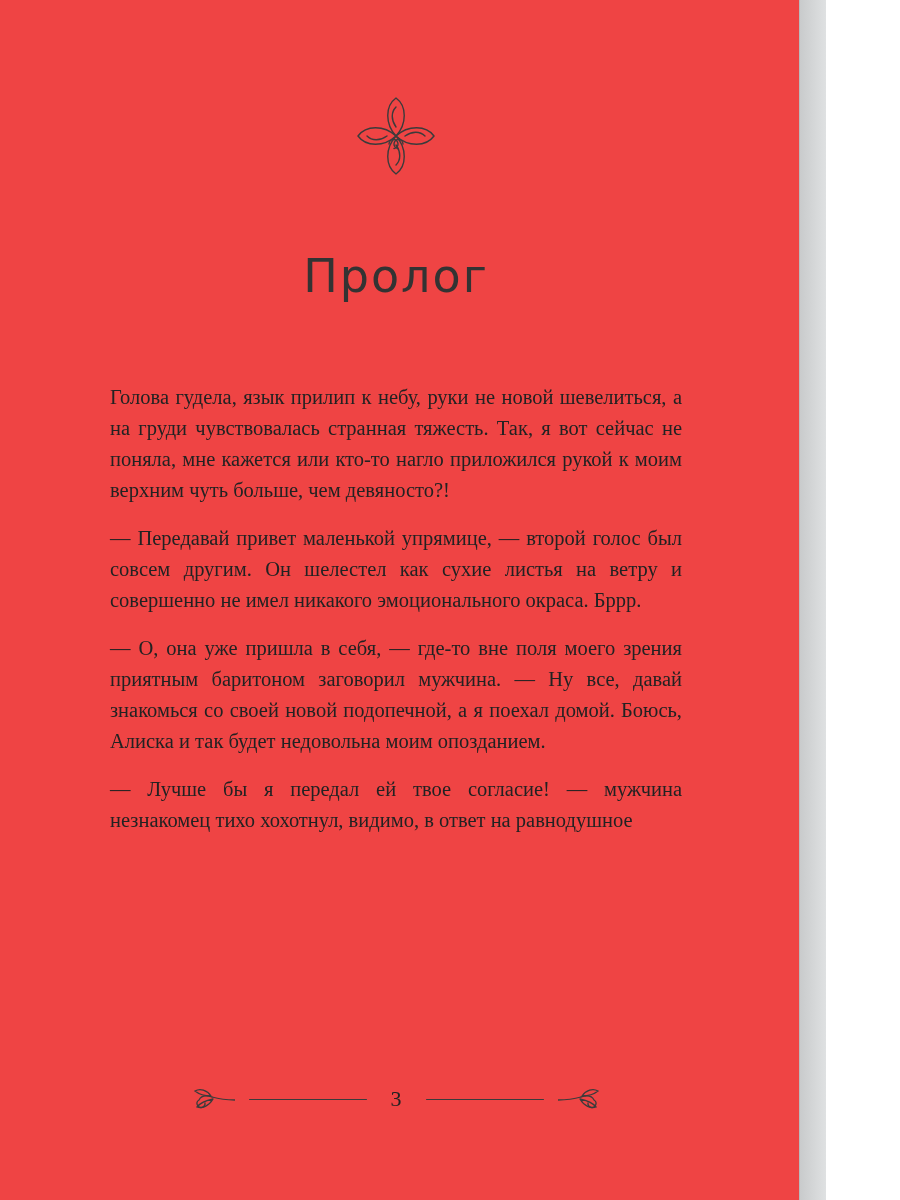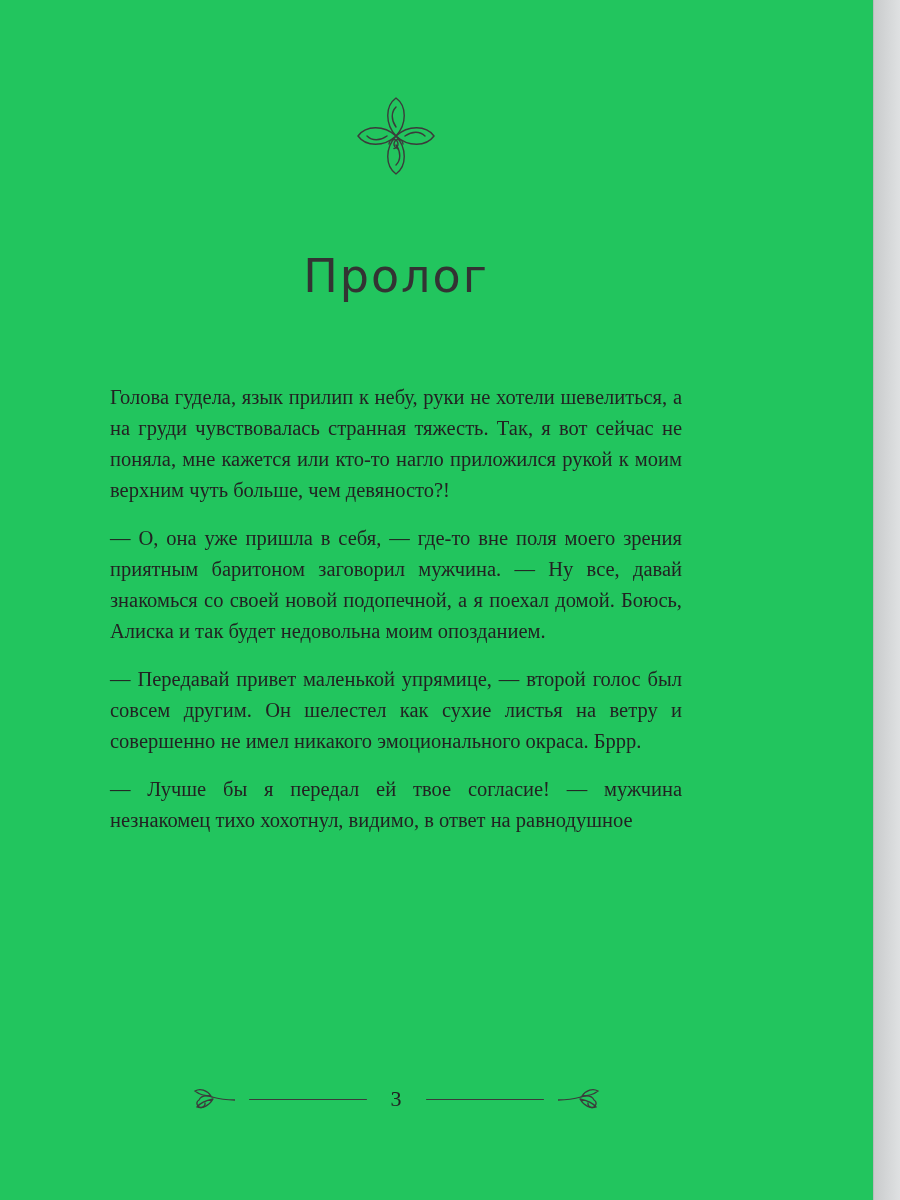--- a/index.html
+++ b/index.html
@@ -2,23 +2,23 @@
 <html><head>
 <meta charset="utf-8">
 <style>
   html, body {
     margin: 0;
     padding: 0;
     background: #ffffff;
   }
   .page {
     position: relative;
-    width: 900px;
+    width: 826px;
     height: 1200px;
-    background: #22c55e;
+    background: #ef4444;
     overflow: hidden;
     font-family: "Liberation Serif", serif;
     color: #1f1f1f;
   }
   .edge-strip {
     position: absolute;
     top: 0;
     right: 0;
     width: 26px;
     height: 100%;
@@ -104,23 +104,23 @@
           <use href="#petal" transform="rotate(270 59 50)"></use>
           <path d="M52,58 a4.5,4.5 0 1 1 5,4.5"></path>
           <path d="M66,58 a4.5,4.5 0 1 0 -5,4.5"></path>
         </g>
       </svg>
     </div>
 
     <h1 class="chapter-title">Пролог</h1>
 
     <div class="paragraphs">
-      <p>Голова гудела, язык прилип к небу, руки не хотели шевелиться, а на груди чувствовалась странная тяжесть. Так, я вот сейчас не поняла, мне кажется или кто-то нагло приложился рукой к моим верхним чуть больше, чем девяносто?!</p>
+      <p>Голова гудела, язык прилип к небу, руки не новой шевелиться, а на груди чувствовалась странная тяжесть. Так, я вот сейчас не поняла, мне кажется или кто-то нагло приложился рукой к моим верхним чуть больше, чем девяносто?!</p>
+      <p>— Передавай привет маленькой упрямице, — второй голос был совсем другим. Он шелестел как сухие листья на ветру и совершенно не имел никакого эмоционального окраса. Бррр.</p>
       <p>— О, она уже пришла в себя, — где-то вне поля моего зрения приятным баритоном заговорил мужчина. — Ну все, давай знакомься со своей новой подопечной, а я поехал домой. Боюсь, Алиска и так будет недовольна моим опозданием.</p>
-      <p>— Передавай привет маленькой упрямице, — второй голос был совсем другим. Он шелестел как сухие листья на ветру и совершенно не имел никакого эмоционального окраса. Бррр.</p>
       <p>— Лучше бы я передал ей твое согласие! — мужчина незнакомец тихо хохотнул, видимо, в ответ на равнодушное</p>
     </div>
 
   </div>
 
   <div class="footer">
     <svg class="flourish-left-svg" width="44" height="24" viewBox="0 0 44 24" aria-hidden="true">
       <g fill="none" stroke="#3b3b3b" stroke-width="1.3" stroke-linecap="round">
         <path d="M44,13 C34,13 28,12 21,10"></path>
         <path d="M21,10 C15,8 10,9 8,13 a4,4 0 1 0 6,3"></path>

